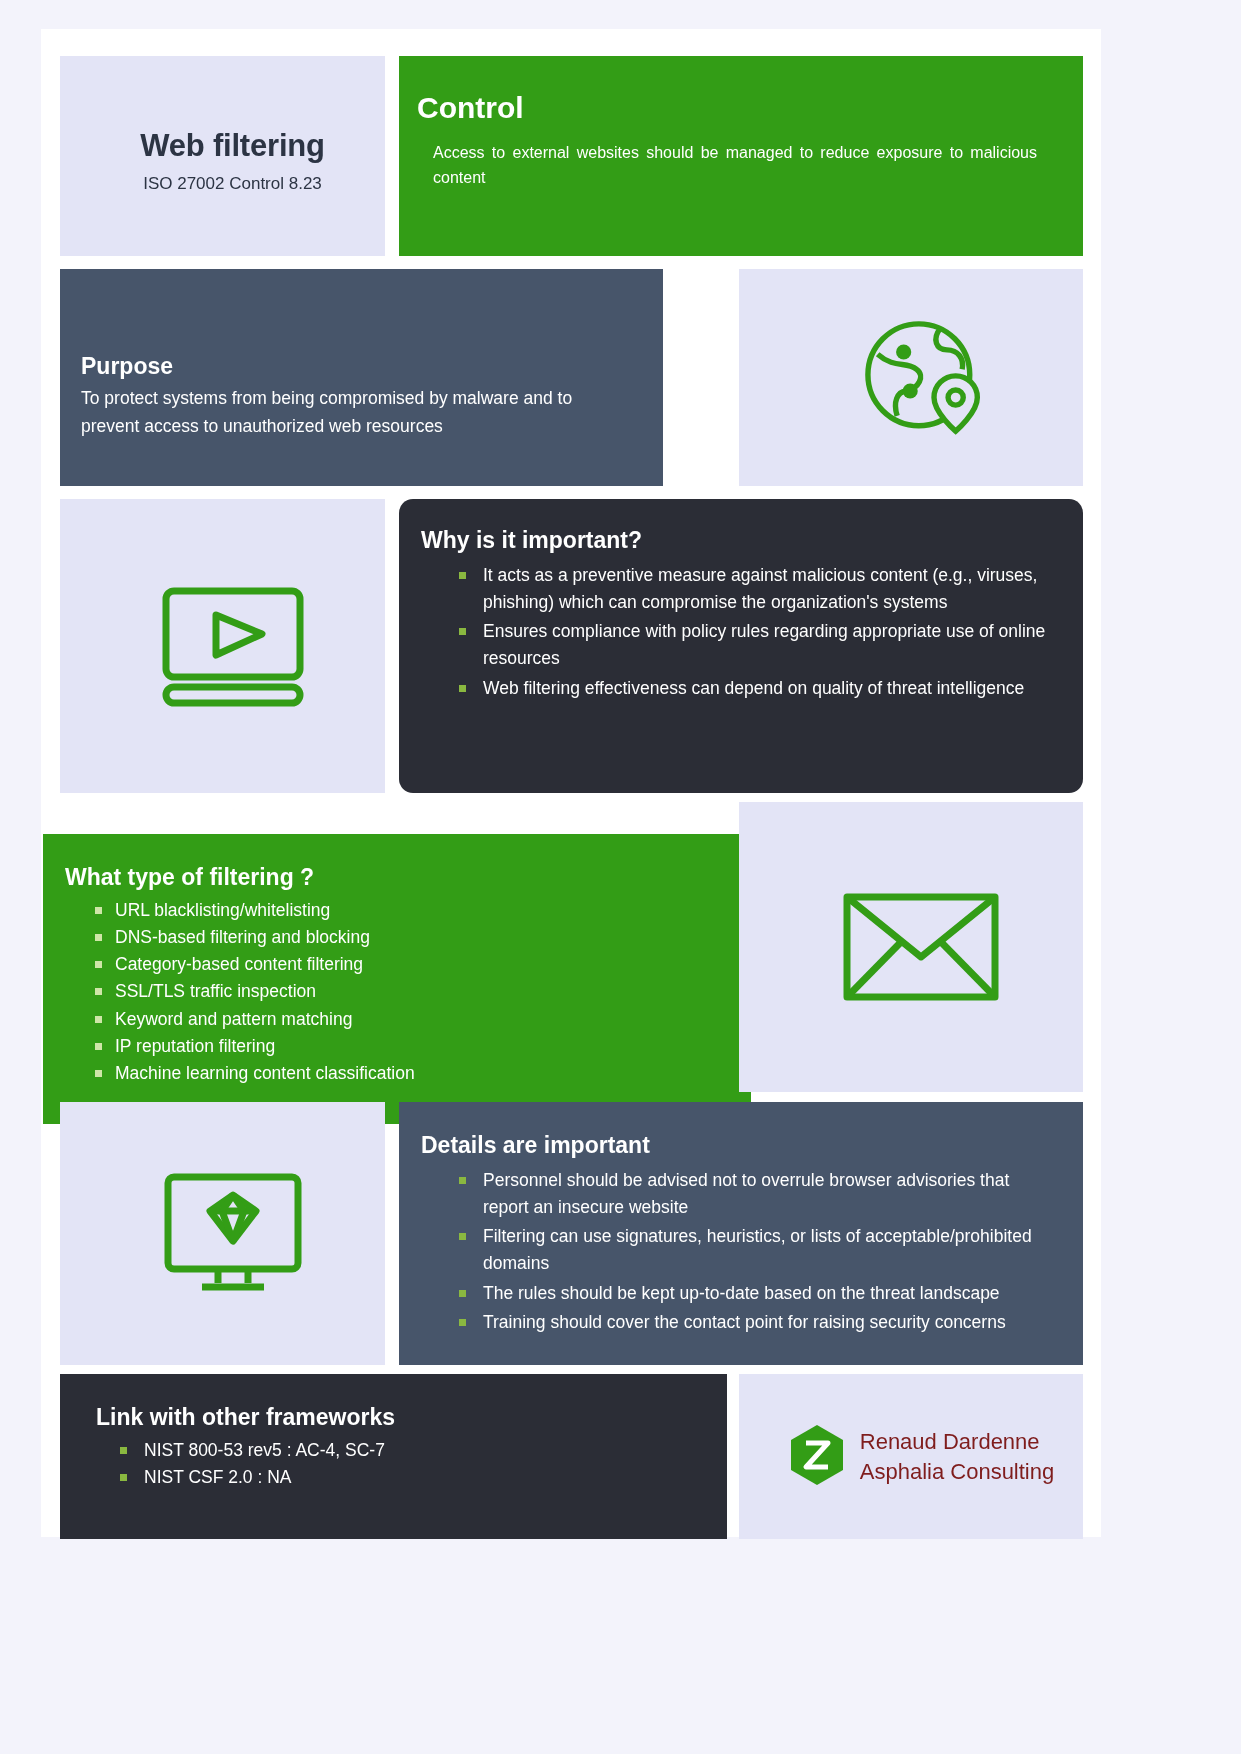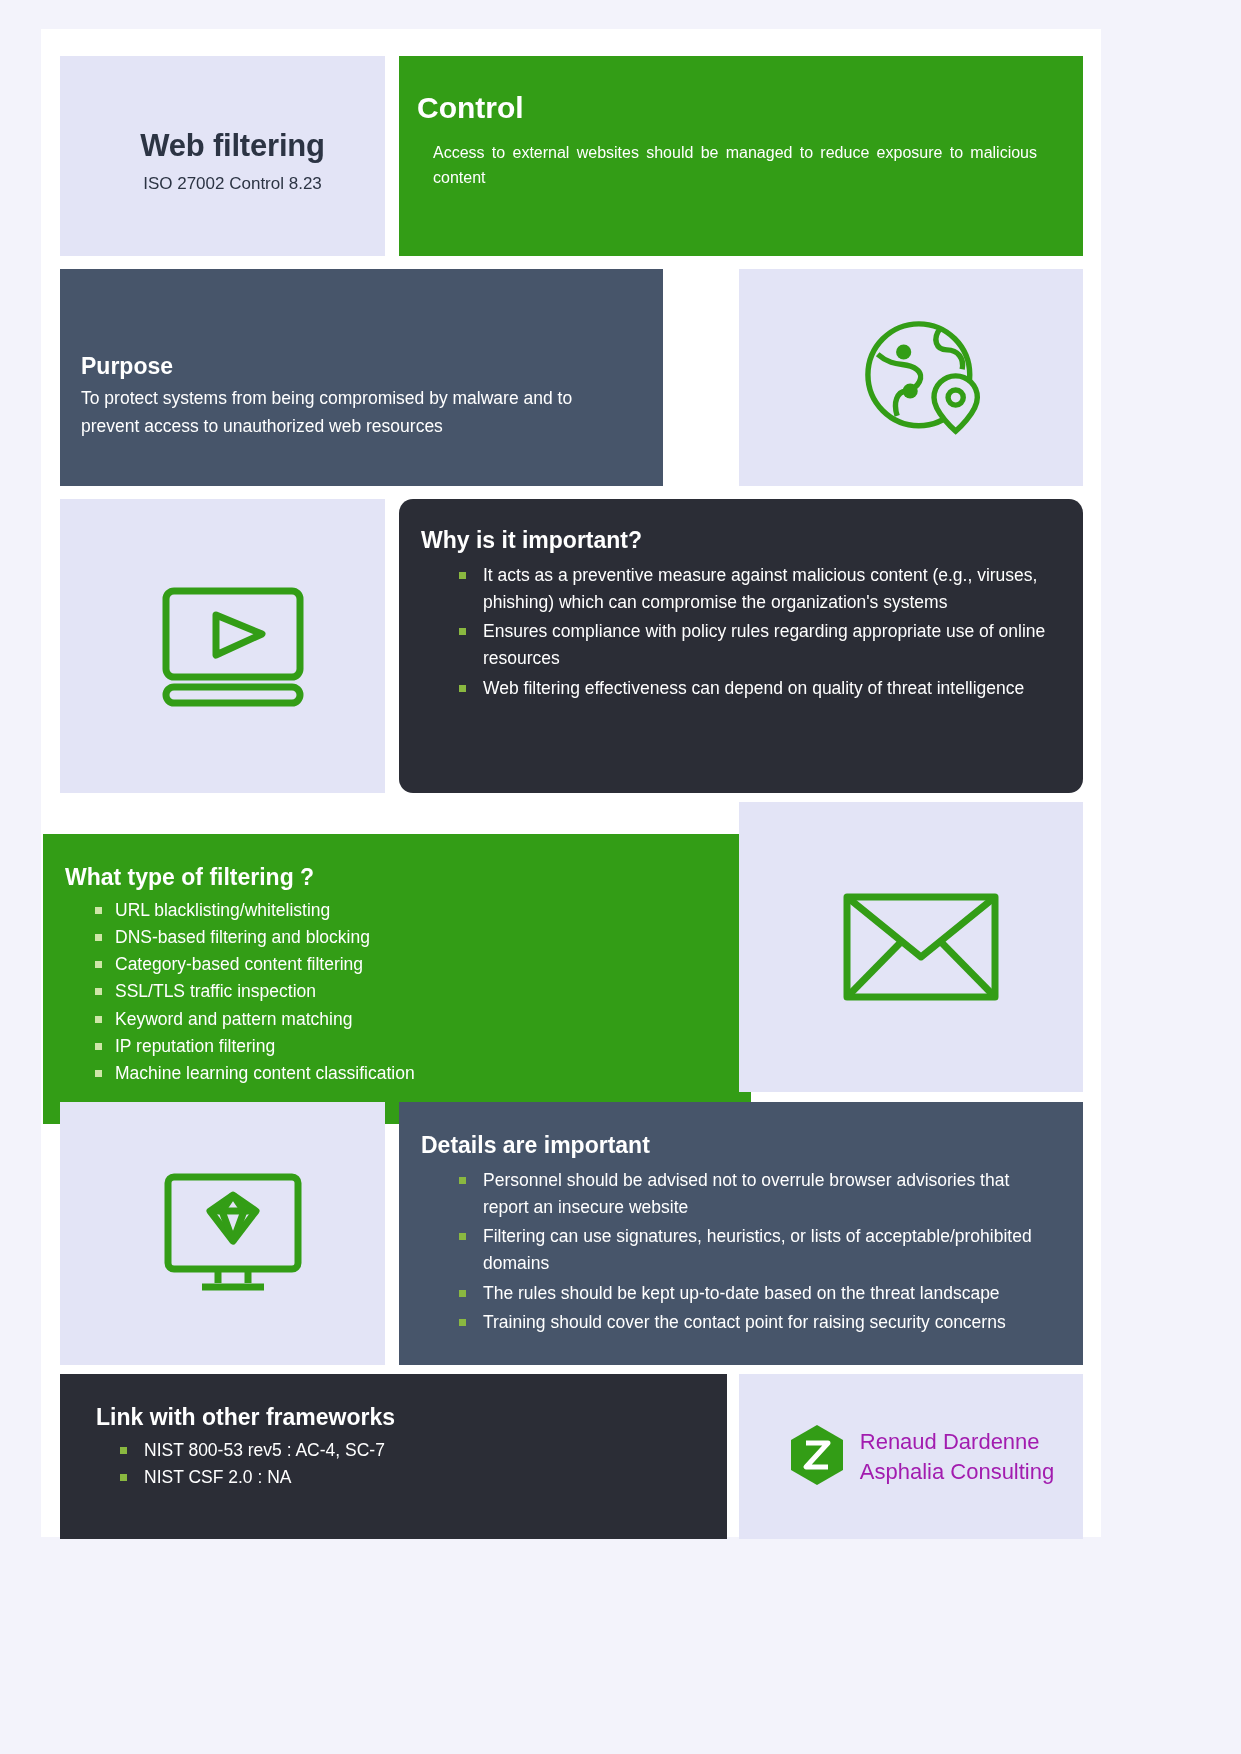--- a/index.html
+++ b/index.html
@@ -137,21 +137,21 @@
 
   .sign-block {
     left: 698px; top: 1345px; width: 344px; height: 165px;
     display: flex;
     align-items: center;
     justify-content: center;
     gap: 14px;
   }
   .sign-text {
     font-size: 22px;
-    color: #a21caf;
+    color: #7f1d1d;
     line-height: 1.35;
   }
 
   ul.bl {
     margin: 0;
     padding: 0 0 0 34px;
     list-style: none;
   }
   ul.bl li {
     position: relative;

